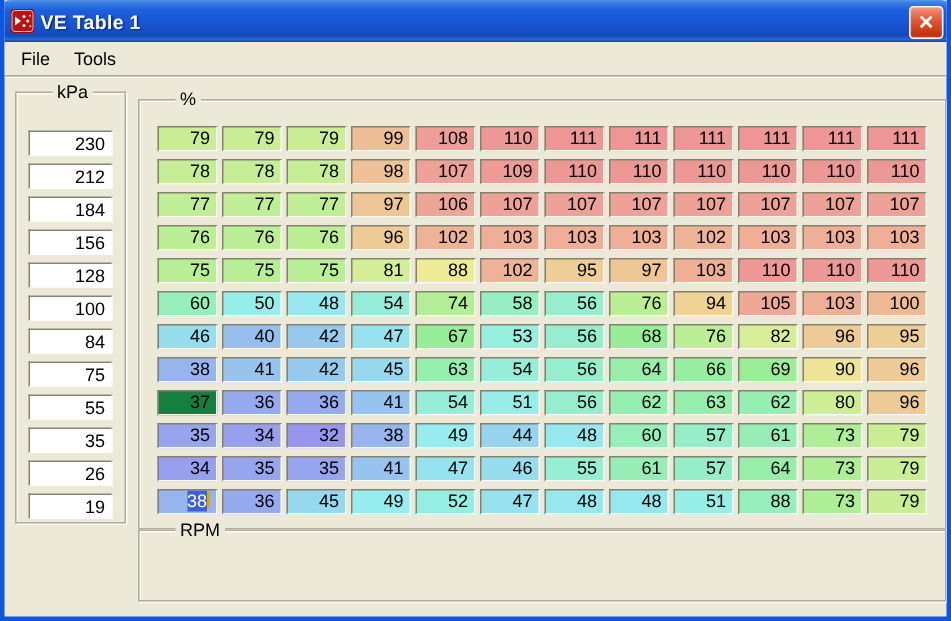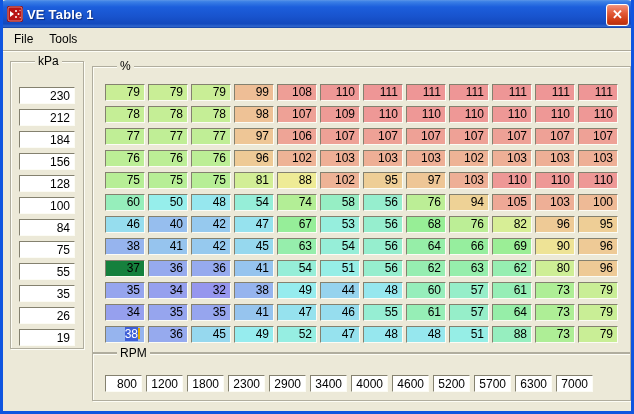--- a/index.html
+++ b/index.html
@@ -266,30 +266,16 @@
             <div class="cell" style="background: rgb(150, 238, 230);">51</div>
             <div class="cell" style="background: rgb(150, 238, 191);">88</div>
             <div class="cell" style="background: rgb(174, 238, 150);">73</div>
             <div class="cell" style="background: rgb(201, 238, 150);">79</div>
           </div>
         </div>
     </div>
 
     <div class="groupbox rpm" id="rpm-box">
       <span class="legend">RPM</span>
-      <div id="rpm-list">
-          <input class="field" type="text" value="800" style="">
-          <input class="field" type="text" value="1200" style="">
-          <input class="field" type="text" value="1800" style="">
-          <input class="field" type="text" value="2300" style="">
-          <input class="field" type="text" value="2900" style="">
-          <input class="field" type="text" value="3400" style="">
-          <input class="field" type="text" value="4000" style="">
-          <input class="field" type="text" value="4600" style="">
-          <input class="field" type="text" value="5200" style="">
-          <input class="field" type="text" value="5700" style="">
-          <input class="field" type="text" value="6300" style="">
-          <input class="field" type="text" value="7000" style="">
-        </div>
     </div>
 
   </div>
 </div>
 
 </body></html>

